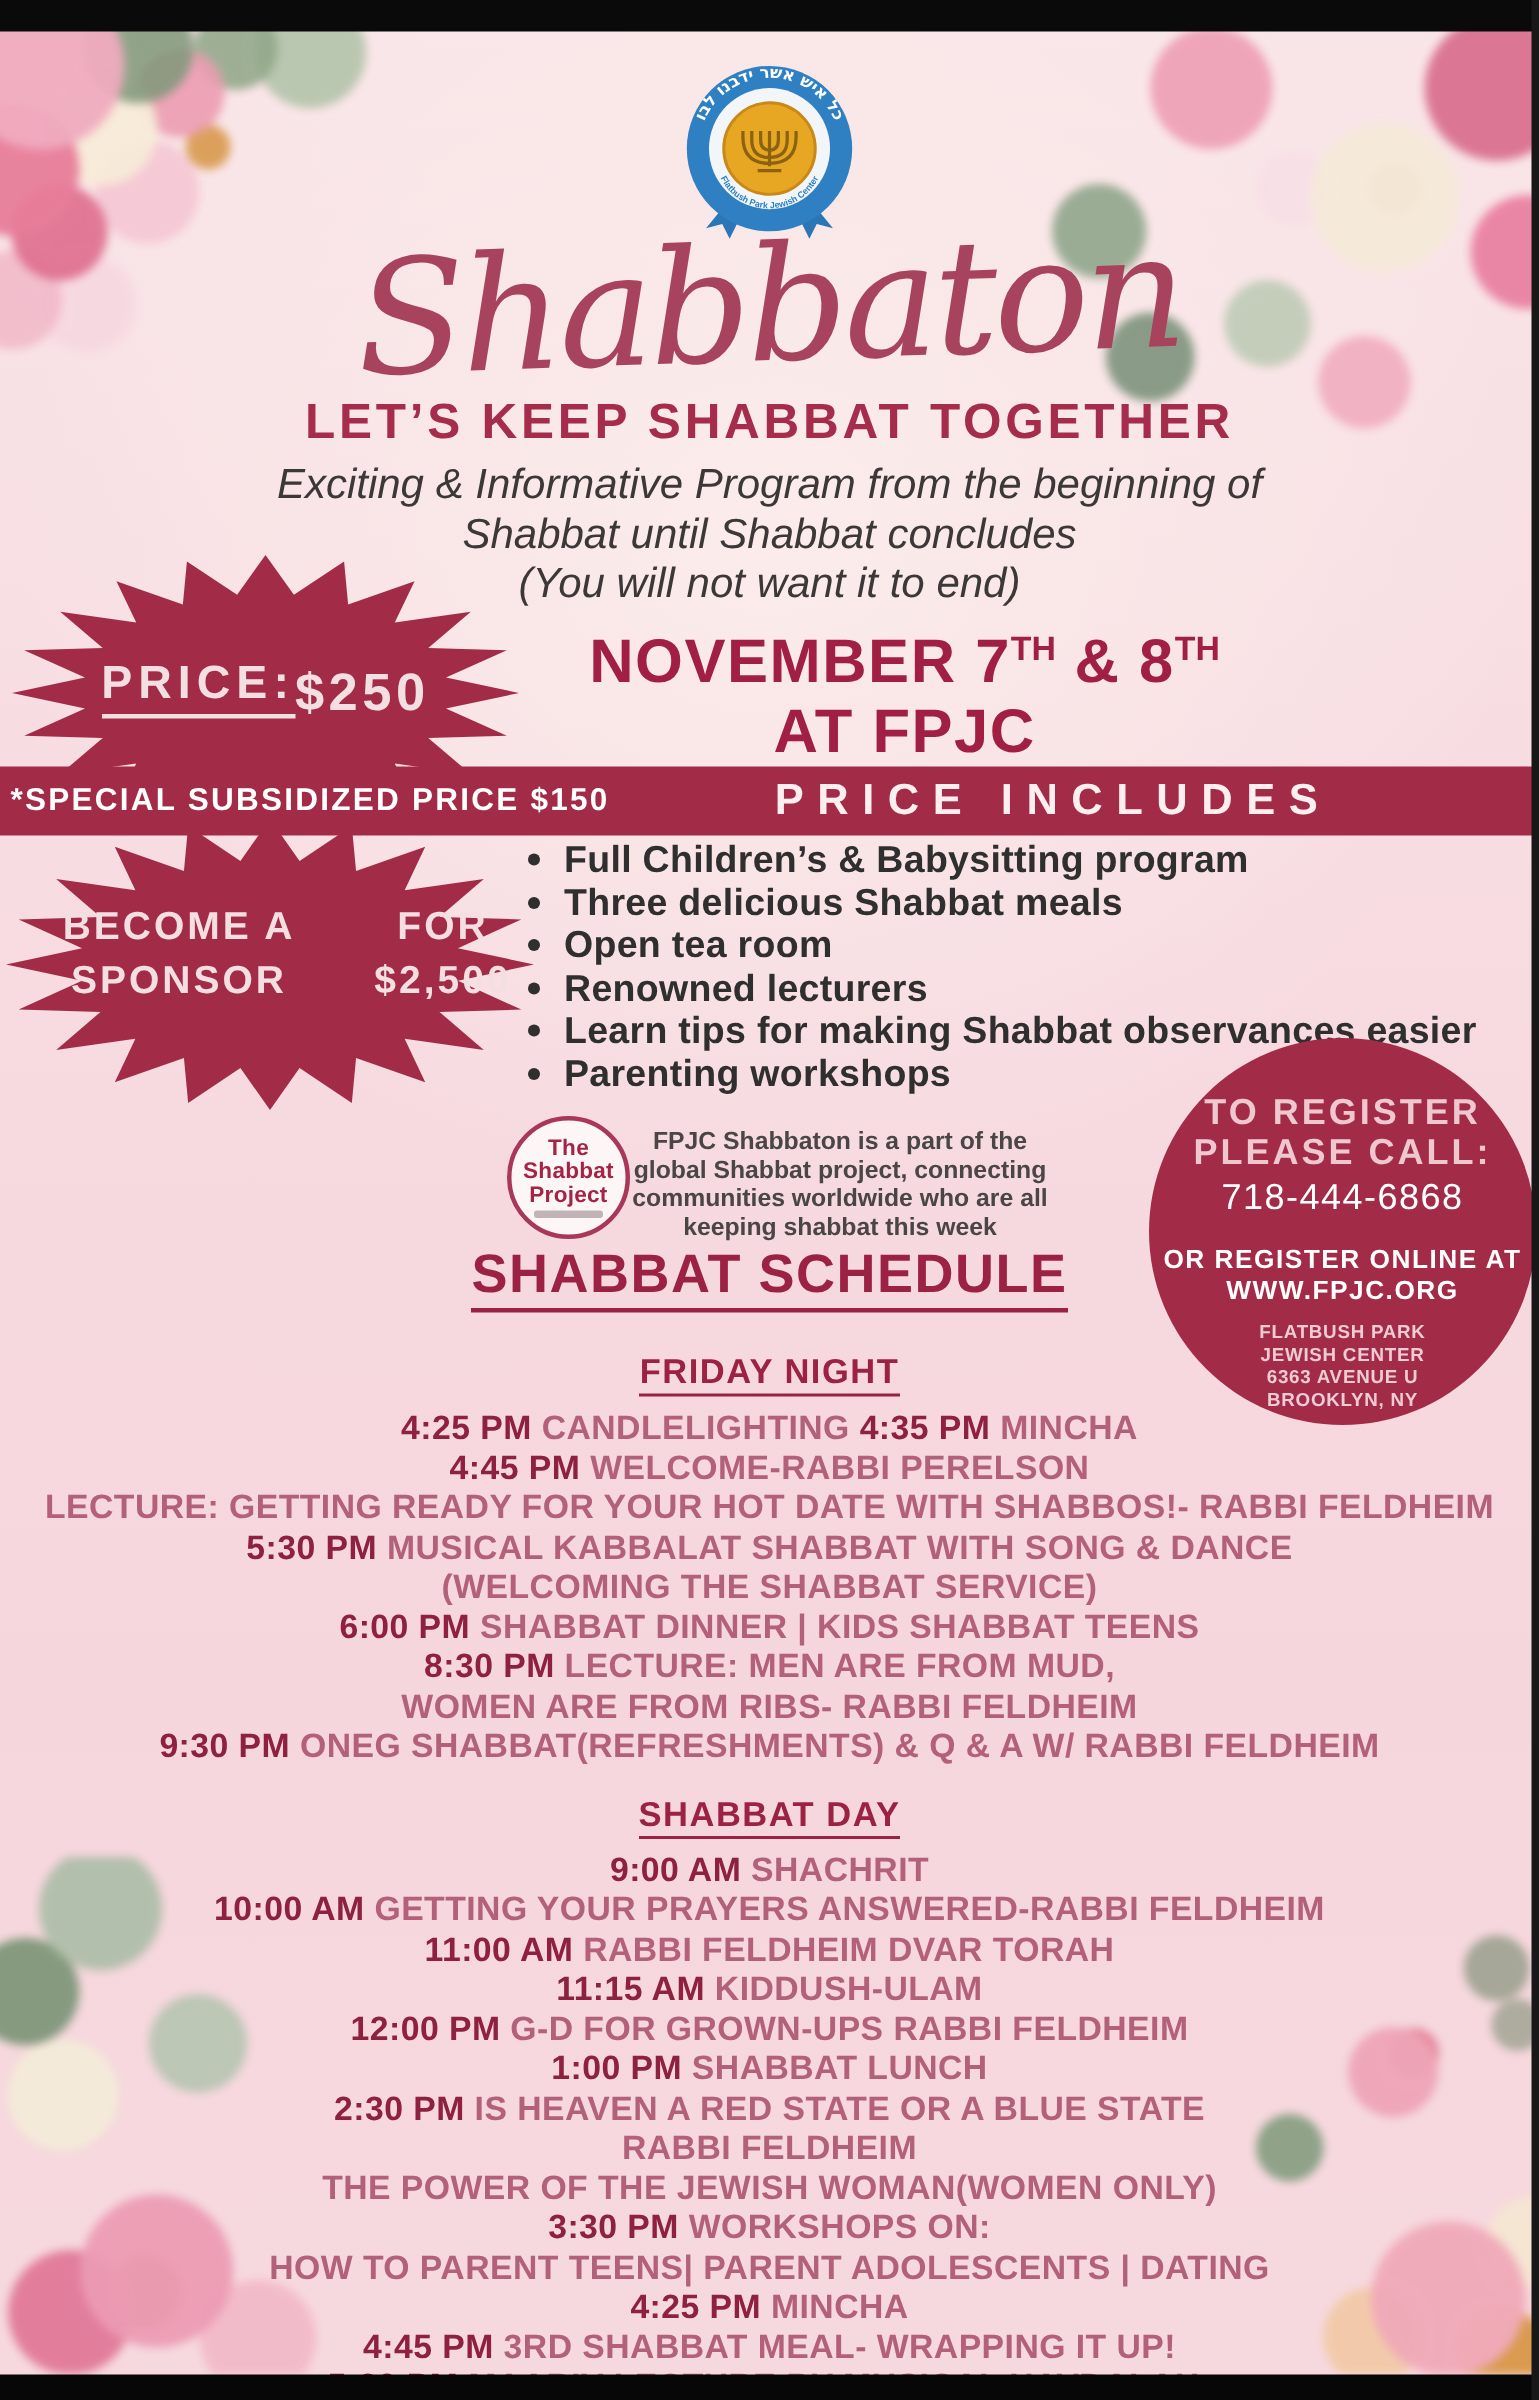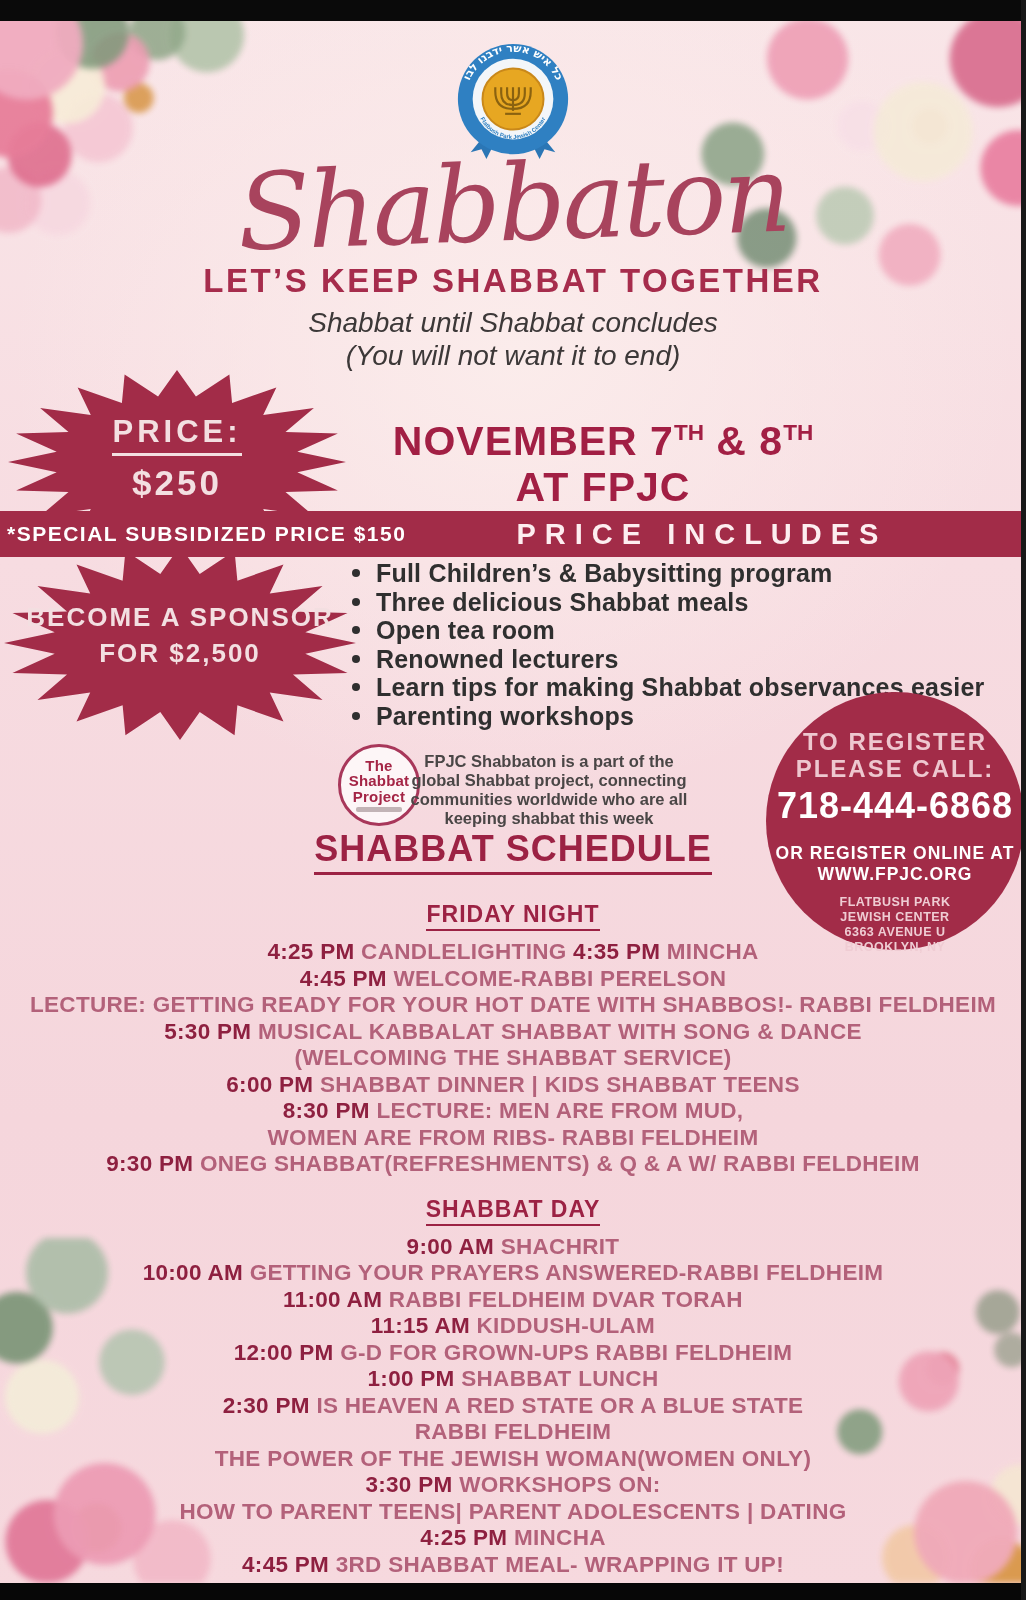--- a/index.html
+++ b/index.html
@@ -74,48 +74,48 @@
   .tagline{position:absolute;left:0;right:0;top:306px;text-align:center;
     font-size:28px;font-style:italic;font-weight:500;color:var(--ink);line-height:33px;z-index:4}
   .dateline{position:absolute;left:180px;right:0;top:410px;text-align:center;
     font-size:41px;font-weight:800;color:#a21f44;letter-spacing:1px;line-height:46px;z-index:4}
   .dateline sup{font-size:55%;vertical-align:super;letter-spacing:0}
   
   .burst{position:absolute;background:var(--maroon);z-index:2;
     clip-path:polygon(100% 50%,85.6% 55.6%,97.6% 65.5%,82.1% 66.3%,90.5% 79.4%,75.5% 75.5%,79.4% 90.5%,66.3% 82.1%,65.5% 97.6%,55.6% 85.6%,50% 100%,44.4% 85.6%,34.5% 97.6%,33.7% 82.1%,20.6% 90.5%,24.5% 75.5%,9.5% 79.4%,17.9% 66.3%,2.4% 65.5%,14.4% 55.6%,0% 50%,14.4% 44.4%,2.4% 34.5%,17.9% 33.7%,9.5% 20.6%,24.5% 24.5%,20.6% 9.5%,33.7% 17.9%,34.5% 2.4%,44.4% 14.4%,50% 0%,55.6% 14.4%,65.5% 2.4%,66.3% 17.9%,79.4% 9.5%,75.5% 24.5%,90.5% 20.6%,82.1% 33.7%,97.6% 34.5%,85.6% 44.4%)}
   .burst1{left:8px;top:370px;width:338px;height:184px}
   .burst2{left:4px;top:546px;width:352px;height:194px}
-  .burst-text{position:absolute;z-index:3;display:flex;flex-direction:column;align-items:center;justify-content:center;color:var(--cream);text-align:center}
+  .burst-text{position:absolute;z-index:3;display:flex;flex-direction:row;align-items:center;justify-content:center;color:var(--cream);text-align:center}
   .bt1{left:8px;top:388px;width:338px;height:140px}
   .bt1 .price-label{font-size:31px;font-weight:800;letter-spacing:4px;border-bottom:3px solid var(--cream);padding-bottom:3px}
   .bt1 .price-value{font-size:35px;font-weight:800;letter-spacing:3px;margin-top:7px}
   .bt2{left:4px;top:560px;width:352px;height:150px}
   .bt2 .sponsor{font-size:26px;font-weight:800;letter-spacing:2px;line-height:36px}
   
   .band{position:absolute;left:0;right:0;top:511px;height:46px;background:var(--maroon);z-index:4}
   .band .subsidized{position:absolute;left:7px;top:50%;transform:translateY(-50%);
     color:#fff;font-size:21px;font-weight:800;letter-spacing:1.5px;white-space:nowrap}
   .band .includes{position:absolute;left:400px;right:22px;top:50%;transform:translateY(-50%);
     text-align:center;color:#fdeef0;font-size:29px;font-weight:600;letter-spacing:9px;white-space:nowrap}
   
   .bullets{position:absolute;left:352px;top:559px;width:665px;z-index:3}
   .bullet-item{display:flex;gap:16px;align-items:flex-start;font-size:25px;font-weight:700;color:#2f2f2f;line-height:28.6px;letter-spacing:.2px}
   .bullet-item .dot{flex:0 0 auto;width:8px;height:8px;border-radius:50%;background:#2f2f2f;margin-top:10px}
   
   .project-logo{position:absolute;left:338px;top:744px;width:82px;height:82px;border:3px solid #a8375a;
     border-radius:50%;background:#fdf6f7;display:flex;flex-direction:column;align-items:center;justify-content:center;z-index:3}
   .project-logo .pl-line{font-size:15px;font-weight:800;color:#a42445;line-height:15.5px;letter-spacing:.2px}
   .project-logo .smudge{width:46px;height:5px;background:#c2b4b6;margin-top:3px;border-radius:2px}
-  .project-blurb{position:absolute;left:404px;top:752px;width:290px;text-align:center;
+  .project-blurb{position:absolute;left:415px;top:752px;width:290px;text-align:center;
     font-size:16.5px;font-weight:700;color:#4a4646;line-height:19px;z-index:3}
   
   .register{position:absolute;left:766px;top:692px;width:258px;height:258px;border-radius:50%;
     background:var(--maroon);z-index:5;text-align:center;padding-top:36px;color:#fff}
   .register .call{font-size:24px;color:#eec7cf;letter-spacing:2px;line-height:27px;font-weight:600}
-  .register .phone{font-size:36px;font-weight:700;letter-spacing:1px;margin-top:3px}
+  .register .phone{font-size:24px;font-weight:400;letter-spacing:1px;margin-top:3px}
   .register .online{font-size:17.5px;font-weight:800;letter-spacing:1px;line-height:21px;margin-top:16px}
   .register .addr{font-size:12.5px;font-weight:700;color:#efccd3;line-height:15px;margin-top:10px;letter-spacing:.5px}
   
   .schedule{position:absolute;left:0;right:0;top:828px;text-align:center;z-index:3}
   .sched-title{display:inline-block;font-size:36px;font-weight:800;color:#9c2244;letter-spacing:1px;
     border-bottom:3px solid #9c2244;padding-bottom:2px;margin-bottom:8px}
   .sched-heading{margin:18px 0 8px}
   .sched-heading span{display:inline-block;font-size:23px;font-weight:800;color:#9c2244;letter-spacing:1px;
     border-bottom:2.5px solid #9c2244;padding-bottom:1px}
   .sched-line{font-size:22.5px;line-height:26.5px;letter-spacing:.3px;white-space:nowrap}
@@ -156,20 +156,21 @@
         </text>
         <text fill="#2f80c2" font-size="6" font-weight="bold" font-family="Liberation Sans, sans-serif">
           <textPath href="#capArc" startOffset="50%" text-anchor="middle">Flatbush Park Jewish Center</textPath>
         </text>
       </svg>
     </div>
 
     <div class="script-title">Shabbaton</div>
     <div class="subtitle">LET’S KEEP SHABBAT TOGETHER</div>
     <div class="tagline">
+      <div>Exciting &amp; Informative Program from the beginning of</div>
       <div>Shabbat until Shabbat concludes</div>
       <div>(You will not want it to end)</div>
     </div>
     <div class="dateline">
       <div><span>NOVEMBER 7</span><sup>TH</sup><span> &amp; 8</span><sup>TH</sup></div>
       <div>AT FPJC</div>
     </div>
 
     <div class="burst burst1"></div>
     <div class="burst-text bt1">

